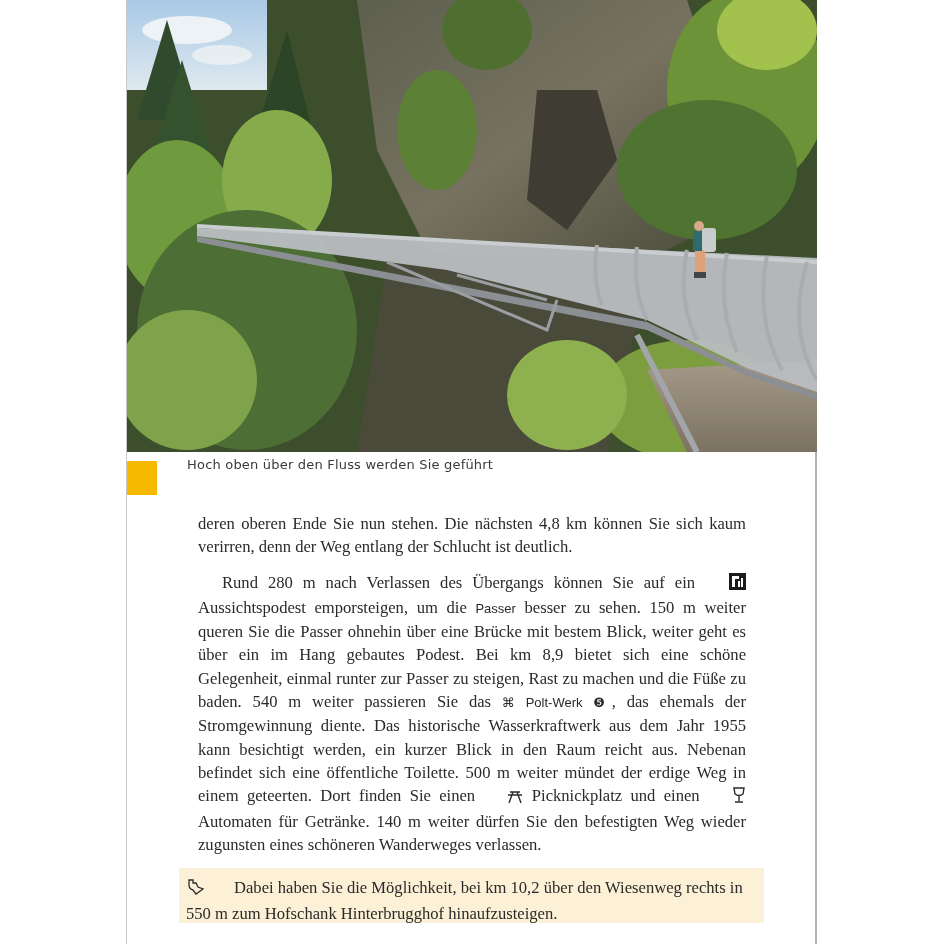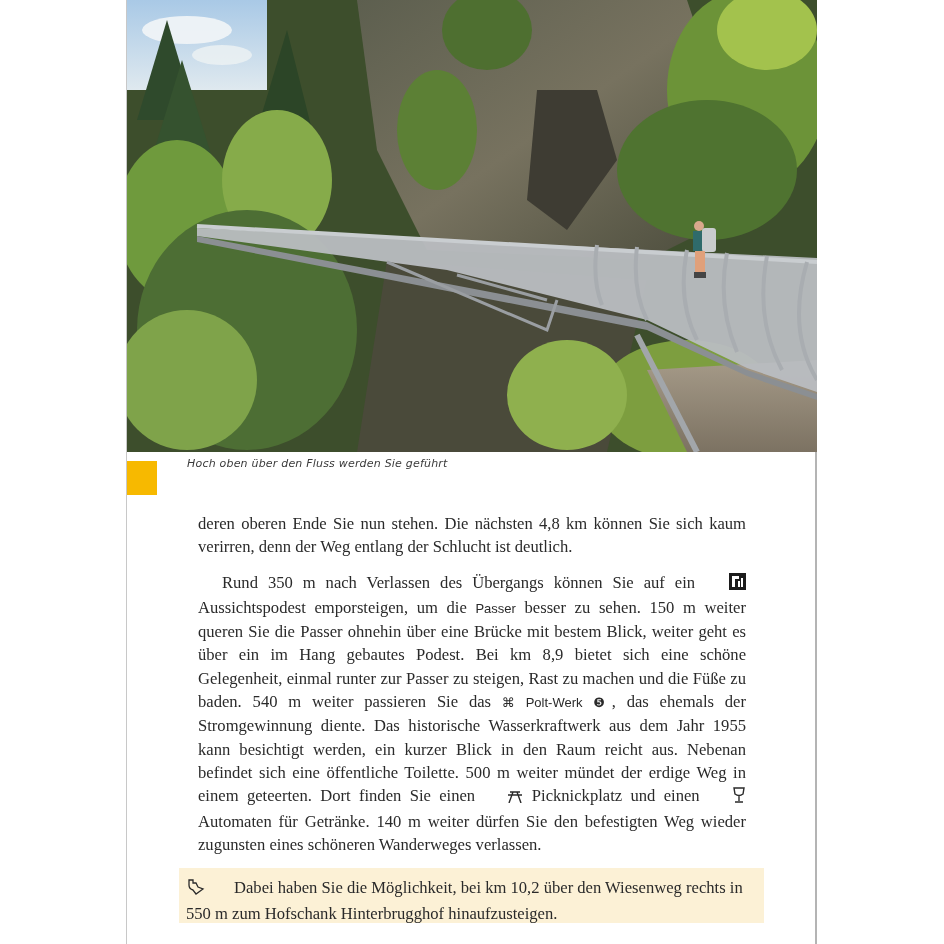--- a/index.html
+++ b/index.html
@@ -1,21 +1,21 @@
 <!DOCTYPE html>
 <html><head>
 <meta charset="utf-8">
 <style>
   html, body { margin:0; padding:0; background:#ffffff; }
   body { width:944px; height:944px; position:relative; overflow:hidden; font-family:"Liberation Sans", sans-serif; }
   .page { position:absolute; left:126px; top:0; width:691px; height:944px; background:#fff; border-left:1px solid #c8c8c8; border-right:2px solid #b4b4b4; box-sizing:border-box; }
   .photo { position:absolute; left:0; top:0; width:690px; height:452px; overflow:hidden; background:#4e5a3e; }
   .photo svg { display:block; }
   .marker { position:absolute; left:0; top:461px; width:30px; height:34px; background:#f7b900; }
-  .caption { position:absolute; left:60px; top:457px; font-family:"DejaVu Sans", sans-serif; font-style:italic; font-size:11px; color:#3a3a3a; letter-spacing:0.2px; }
+  .caption { position:absolute; left:60px; top:457px; font-family:"DejaVu Sans", sans-serif; font-size:13px; color:#3a3a3a; letter-spacing:0.2px; }
   .body-text { position:absolute; left:59px; top:500px; width:572px; font-family:"Liberation Serif", serif; font-size:16.6px; line-height:23.3px; color:#2a2a2a; text-align:justify; }
   .body-text p { margin:12px; }
   .body-text p.indent { text-indent:24px; }
   .body-text b { font-family:"Liberation Sans", sans-serif; font-weight:normal; font-size:13px; }
   .icon-inline { display:inline-block; vertical-align:-2px; }
   .tipbox { position:absolute; left:52px; top:868px; width:585px; height:55px; background:#fcf1d6; padding:8px 7px; box-sizing:border-box; font-family:"Liberation Serif", serif; font-size:16.6px; line-height:23.3px; color:#2a2a2a; }
   .tipbox .tip-icon { display:inline-block; width:48px; vertical-align:-3px; }
 </style>
 </head>
 <body>
@@ -88,21 +88,21 @@
       <rect x="568" y="251" width="10" height="24" fill="#e0a07a"></rect>
       <rect x="567" y="272" width="12" height="6" fill="#444"></rect>
     </svg>
   </div>
 
   <div class="marker"></div>
   <div class="caption">Hoch oben über den Fluss werden Sie geführt</div>
 
   <div class="body-text">
     <p>deren oberen Ende Sie nun stehen. Die nächsten 4,8 km können Sie sich kaum verirren, denn der Weg entlang der Schlucht ist deutlich.</p>
-    <p class="indent"><span>Rund 350 m nach Verlassen des Übergangs können Sie auf ein </span><span class="icon-inline"><svg width="17" height="17" viewBox="0 0 17 17">
+    <p class="indent"><span>Rund 280 m nach Verlassen des Übergangs können Sie auf ein </span><span class="icon-inline"><svg width="17" height="17" viewBox="0 0 17 17">
             <rect width="17" height="17" fill="#1c1c1c"></rect>
             <rect x="3" y="3" width="3" height="11" fill="#fff"></rect>
             <rect x="3" y="3" width="7" height="3" fill="#fff"></rect>
             <rect x="9" y="8" width="2" height="6" fill="#fff"></rect>
             <rect x="12" y="5" width="2" height="9" fill="#fff"></rect>
           </svg></span><span> Aussichts­podest emporsteigen, um die </span><b>Passer</b><span> besser zu sehen. 150 m weiter queren Sie die Passer ohnehin über eine Brücke mit bestem Blick, weiter geht es über ein im Hang gebautes Podest. Bei km 8,9 bietet sich eine schöne Gelegenheit, einmal runter zur Passer zu steigen, Rast zu machen und die Füße zu baden. 540 m wei­ter passieren Sie das </span><b>⌘</b> <b>Polt-Werk</b> <b>❺</b><span>, das ehemals der Stromgewinnung diente. Das historische Wasserkraftwerk aus dem Jahr 1955 kann besichtigt werden, ein kurzer Blick in den Raum reicht aus. Nebenan befindet sich eine öffentliche Toi­lette. 500 m weiter mündet der erdige Weg in einem geteerten. Dort finden Sie einen </span><span class="icon-inline"><svg width="16" height="14" viewBox="0 0 16 14">
             <path d="M3 3 L13 3 M1 6 L15 6 M6 3 L2 14 M10 3 L14 14" stroke="#2a2a2a" stroke-width="1.4" fill="none"></path>
           </svg></span><span> Picknickplatz und einen </span><span class="icon-inline"><svg width="14" height="16" viewBox="0 0 14 16">
             <path d="M2 1 L12 1 L11 7 Q7 10 3 7 Z M7 9 L7 14 M3 15 L11 15" stroke="#2a2a2a" stroke-width="1.4" fill="none"></path>
           </svg></span><span> Automaten für Getränke. 140 m weiter dür­fen Sie den befestigten Weg wieder zugunsten eines schöneren Wanderweges verlassen.</span></p>

